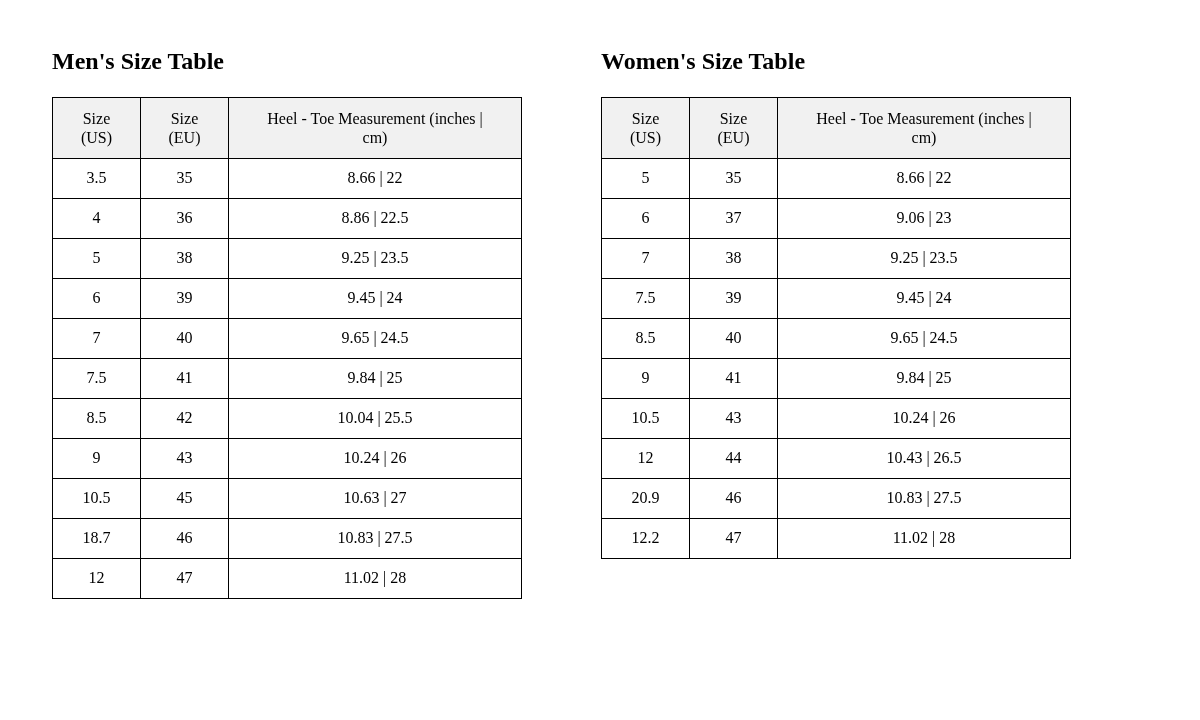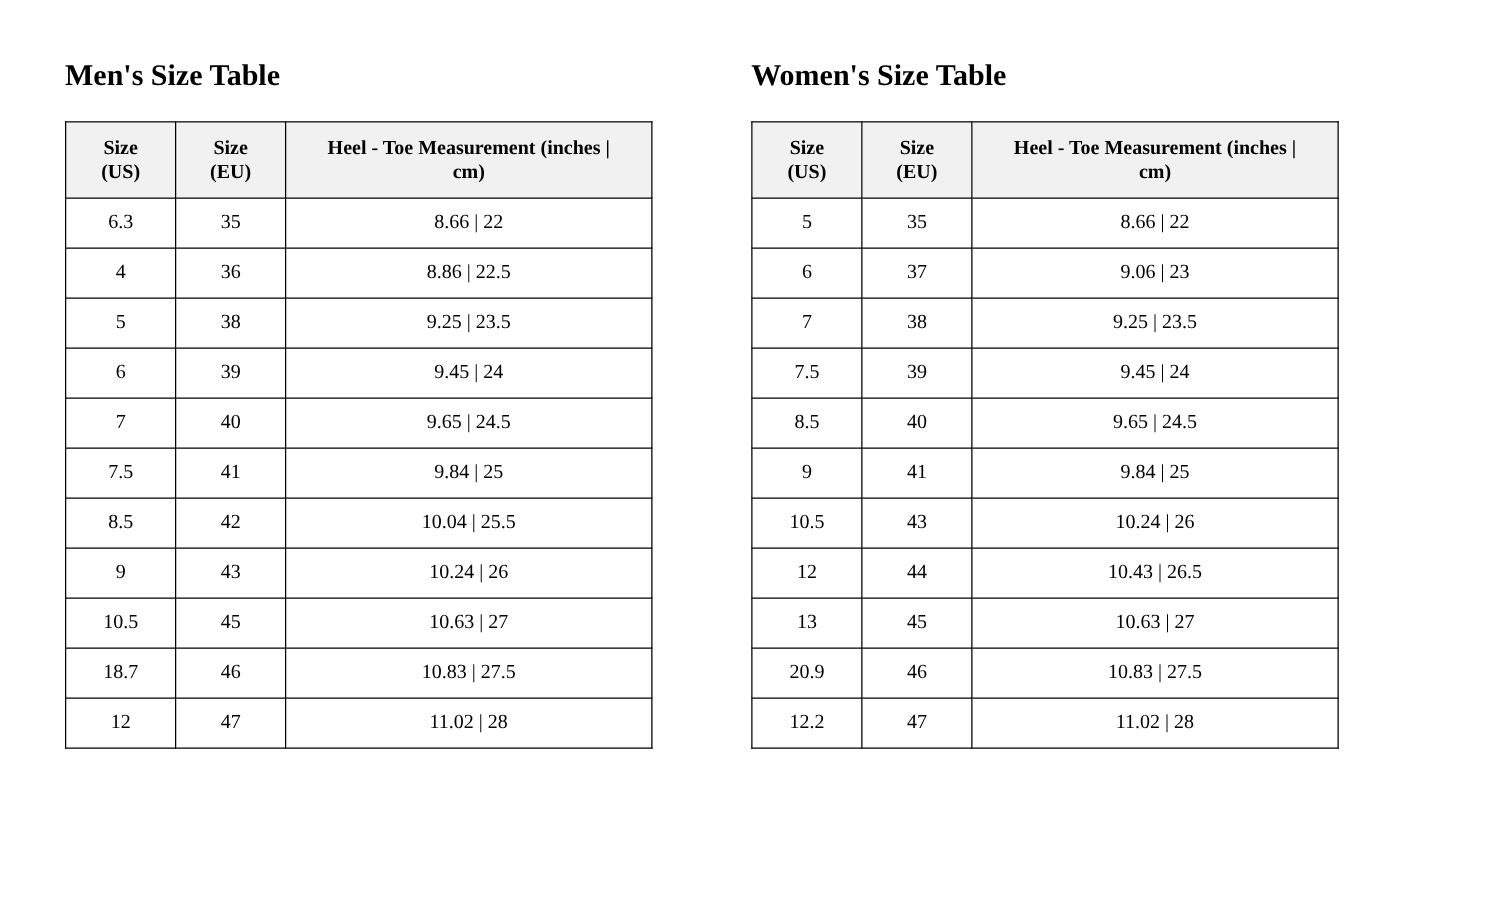--- a/index.html
+++ b/index.html
@@ -39,21 +39,21 @@
   col.c3 { width: 293px; }
   .size-table th, .size-table td {
     border: 1px solid #000000;
     text-align: center;
     vertical-align: middle;
     font-size: 16px;
     overflow: hidden;
   }
   .size-table th {
     background: #f1f1f1;
-    font-weight: bold;
+    font-weight: normal;
     padding: 11px 8px;
     line-height: 1.2;
   }
   .size-table th .hline { display: block; }
   .size-table td {
     height: 39px;
     padding: 0 8px;
     background: #ffffff;
   }
 </style>
@@ -81,21 +81,21 @@
             <span class="hline">(EU)</span>
           </th>
           <th>
             <span class="hline">Heel - Toe Measurement (inches |</span>
             <span class="hline">cm)</span>
           </th>
         </tr>
       </thead>
       <tbody>
           <tr>
-            <td>6.3</td>
+            <td>3.5</td>
             <td>35</td>
             <td>8.66 | 22</td>
           </tr>
           <tr>
             <td>4</td>
             <td>36</td>
             <td>8.86 | 22.5</td>
           </tr>
           <tr>
             <td>5</td>
@@ -205,25 +205,20 @@
             <td>10.5</td>
             <td>43</td>
             <td>10.24 | 26</td>
           </tr>
           <tr>
             <td>12</td>
             <td>44</td>
             <td>10.43 | 26.5</td>
           </tr>
           <tr>
-            <td>13</td>
-            <td>45</td>
-            <td>10.63 | 27</td>
-          </tr>
-          <tr>
             <td>20.9</td>
             <td>46</td>
             <td>10.83 | 27.5</td>
           </tr>
           <tr>
             <td>12.2</td>
             <td>47</td>
             <td>11.02 | 28</td>
           </tr>
         </tbody>

